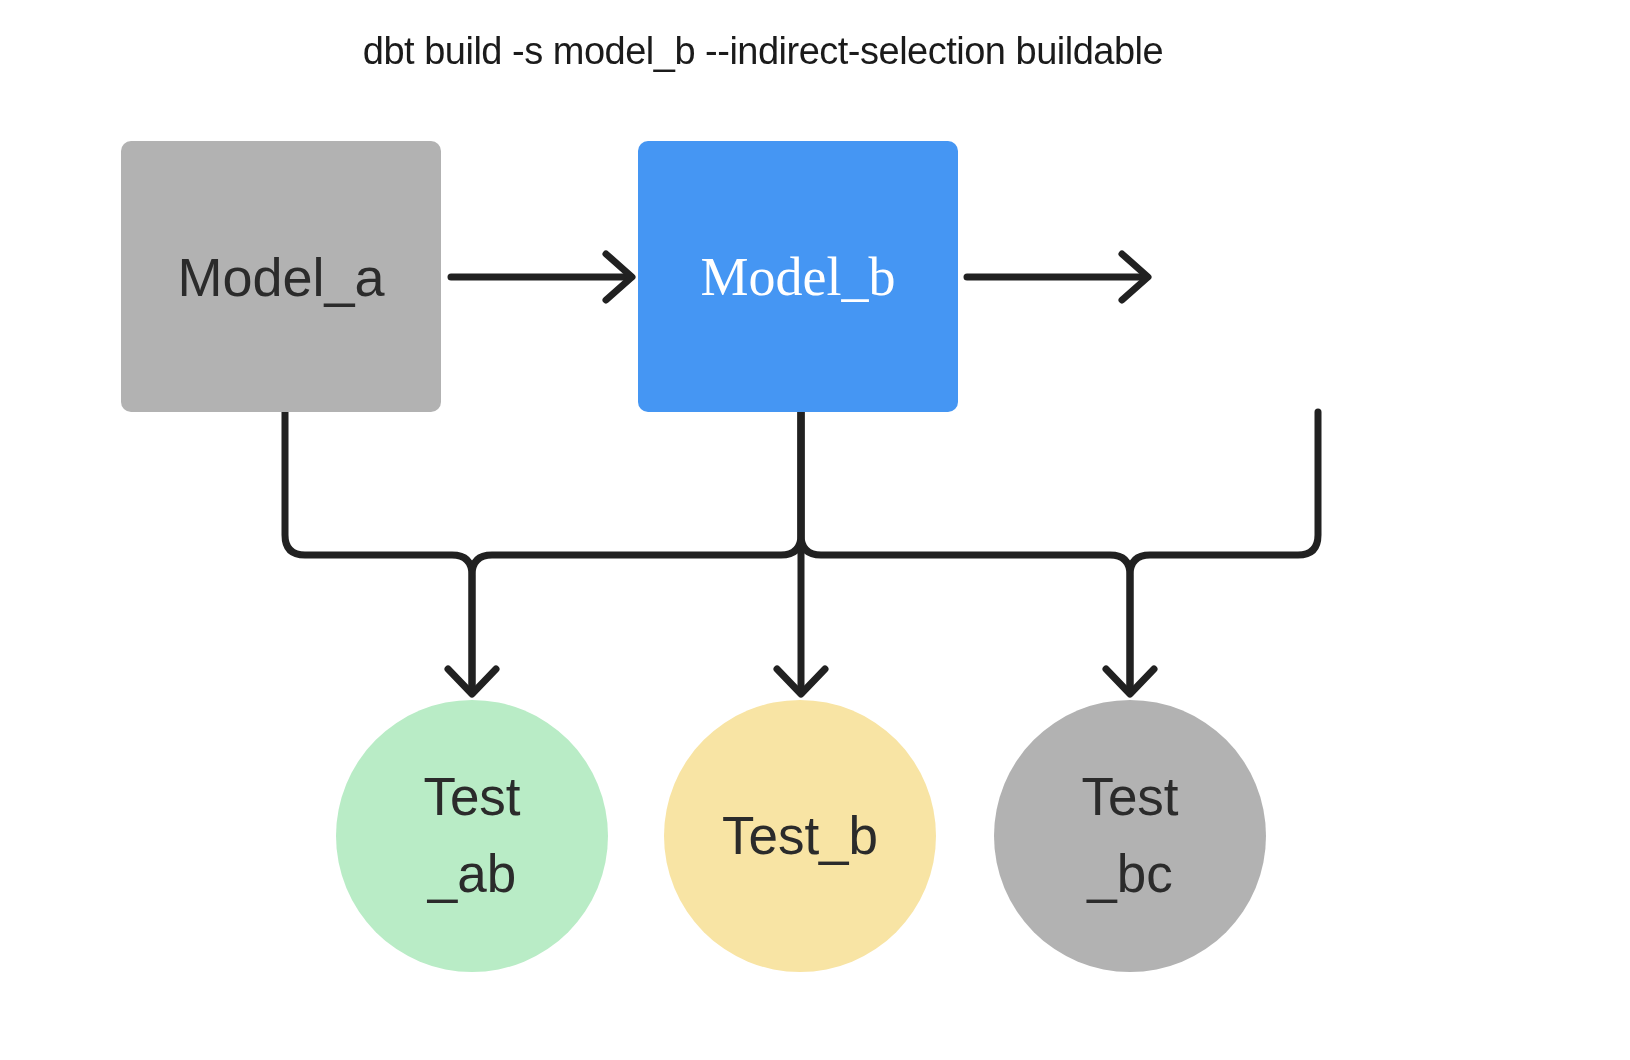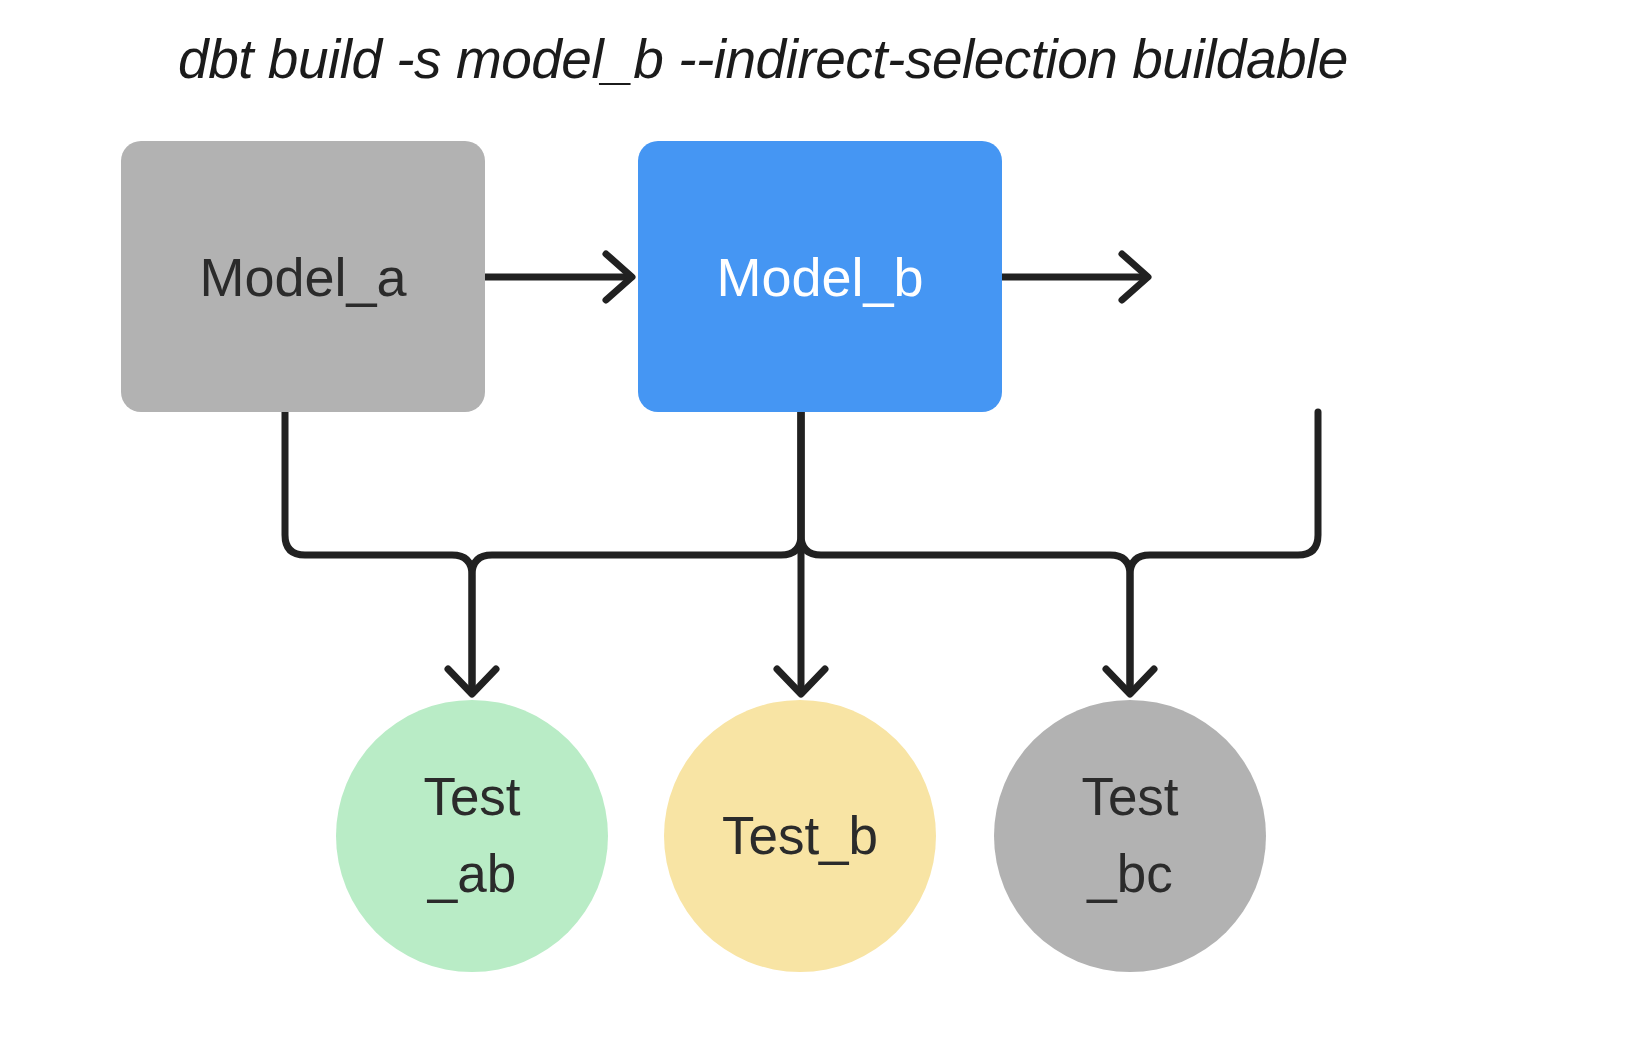--- a/index.html
+++ b/index.html
@@ -22,59 +22,58 @@
     background: var(--background);
     font-family: "Liberation Sans", "DejaVu Sans", sans-serif;
     overflow: hidden;
   }
   .title {
     position: absolute;
     top: 32px;
     left: 763px;
     transform: translateX(-50%);
     white-space: nowrap;
-    font-size: 55px;
+    font-size: 38px;
     font-weight: 500;
     letter-spacing: -0.5px;
     color: var(--title-color);
     line-height: 1;
-    font-style: italic;
   }
   .edge-layer {
     position: absolute;
     left: 0; top: 0;
     width: 1630px;
     height: 1060px;
   }
   .edge-layer path {
     fill: none;
     stroke: var(--edge-dark);
     stroke-width: 7;
     stroke-linecap: round;
     stroke-linejoin: round;
   }
   .model-node {
     position: absolute;
-    width: 364px;
+    width: 320px;
     height: 271px;
     top: 141px;
-    border-radius: 20px;
+    border-radius: 10px;
     display: flex;
     align-items: center;
     justify-content: center;
     font-size: 54px;
     color: var(--label-dark);
     background: var(--node-gray);
   }
   .model-node.selected {
     background: var(--node-blue);
     color: var(--label-light);
   }
   #model-a { left: 121px; }
-  #model-b { left: 638px; }
+  #model-b { left: 638px; font-family: Liberation Serif, serif; }
   #model-c { left: 1154px; }
   .test-node {
     position: absolute;
     width: 272px;
     height: 272px;
     top: 700px;
     border-radius: 50%;
     display: flex;
     flex-direction: column;
     align-items: center;

